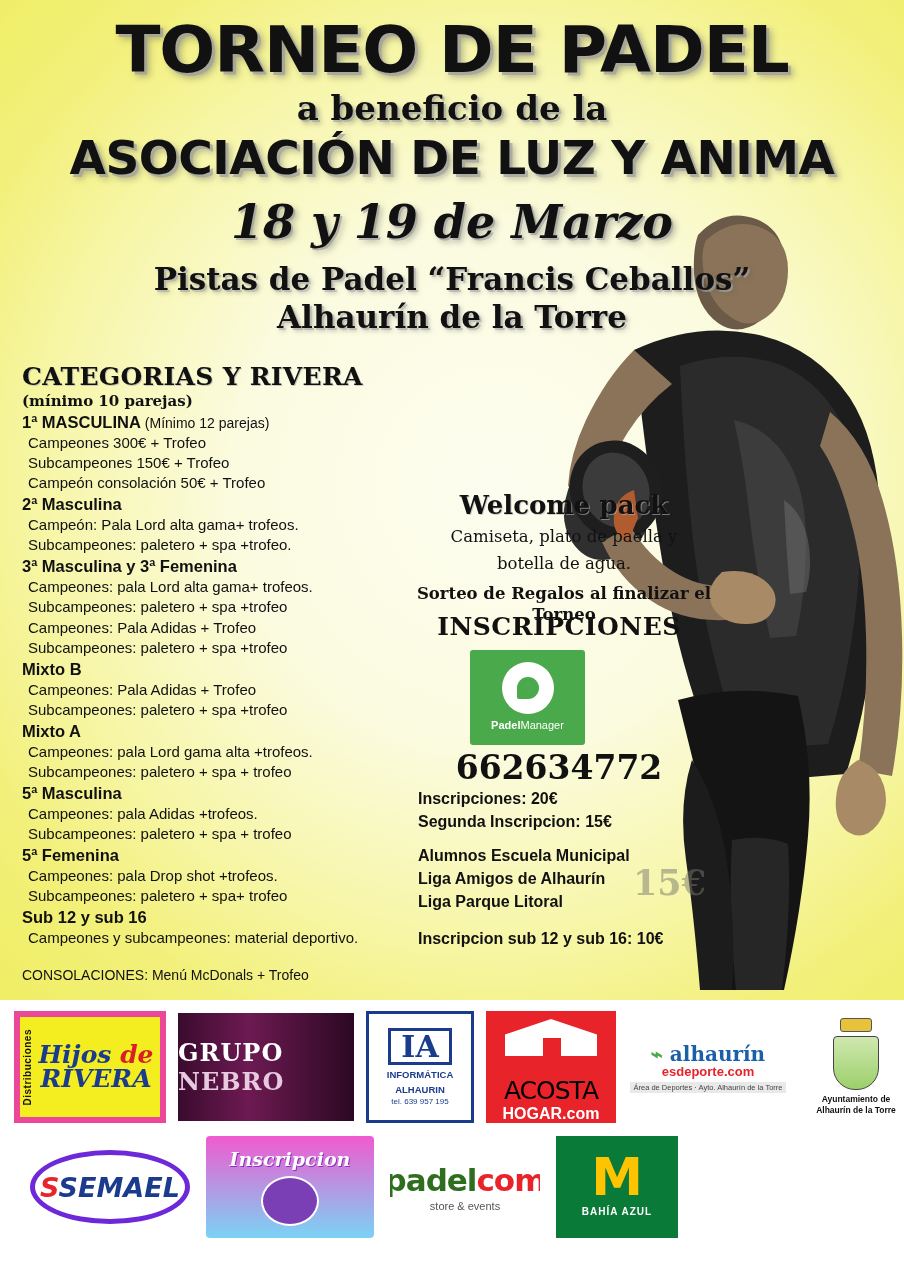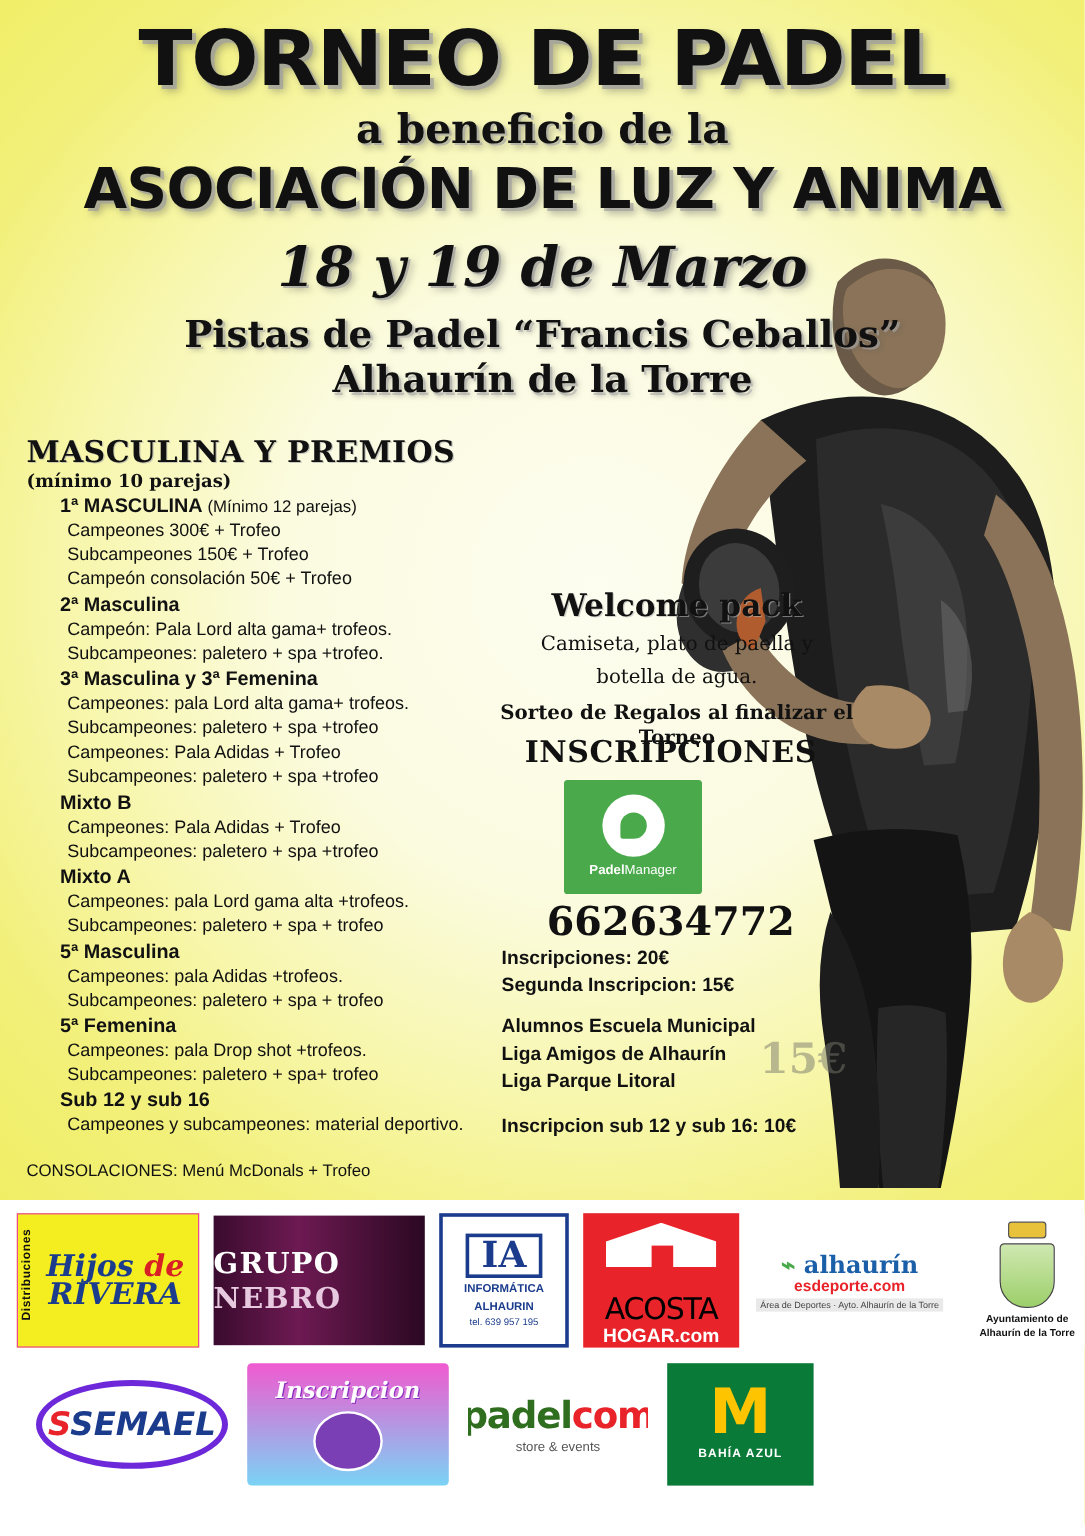--- a/index.html
+++ b/index.html
@@ -99,21 +99,21 @@
     letter-spacing:.3px;
     text-shadow:1px 1px 0 rgba(170,170,170,.6);
   }
   .cats .sub{
     font-family:"DejaVu Serif", serif;
     font-weight:bold;
     font-size:15px;
     margin-top:1px;
     margin-bottom:2px;
   }
-  .catblock{margin-bottom:1px;margin-left:28px;}
+  .catblock{margin-bottom:1px;}
   .cat-h{
     font-weight:bold;
     font-size:16.5px;
     line-height:1.28;
   }
   .cat-h .mini{
     font-weight:normal;
     font-size:14px;
   }
   .cat-l{
@@ -192,21 +192,21 @@
     position:absolute;left:0;top:1000px;width:904px;height:280px;background:#fff;z-index:8;
   }
   .srow{position:absolute;left:0;width:904px;display:flex;align-items:center;}
   .srow1{top:8px;height:118px;padding:0 14px;gap:12px;}
   .srow2{top:132px;height:110px;padding:0 30px;gap:16px;}
   .logo{
     display:flex;align-items:center;justify-content:center;
     box-sizing:border-box;overflow:hidden;position:relative;
   }
   
-  .l-rivera{width:152px;height:112px;background:#f4ee20;border:1px solid #ec4899;}
+  .l-rivera{width:152px;height:112px;background:#f4ee20;border:6px solid #ec4899;}
   .l-rivera .vtx{
     position:absolute;left:2px;top:12px;writing-mode:vertical-rl;transform:rotate(180deg);
     font-size:10px;font-weight:bold;color:#111;letter-spacing:.5px;
   }
   .l-rivera .h1x{
     font-family:"DejaVu Serif", serif;font-weight:bold;font-style:italic;
     font-size:25px;color:#1b3c8c;line-height:.95;text-align:center;margin-left:12px;
   }
   .l-rivera .h1x em{color:#d81f26;font-style:italic;}
   .l-nebro{width:176px;height:108px;background:linear-gradient(90deg,#3a0b2e,#6d1a52 40%,#2b0822);}
@@ -302,21 +302,21 @@
   <div class="head">
     <div class="t1">TORNEO DE PADEL</div>
     <div class="t2">a beneficio de la</div>
     <div class="t3">ASOCIACIÓN DE LUZ Y ANIMA</div>
     <div class="t4">18 y 19 de Marzo</div>
     <div class="t5">Pistas de Padel “Francis Ceballos”</div>
     <div class="t6">Alhaurín de la Torre</div>
   </div>
 
   <div class="cats">
-    <div class="title">MASCULINA Y PREMIOS</div>
+    <div class="title">CATEGORIAS Y RIVERA</div>
     <div class="sub">(mínimo 10 parejas)</div>
 
     <div class="catblock">
       <div class="cat-h"><span>1ª MASCULINA</span> <span class="mini">(Mínimo 12 parejas)</span></div>
       <div class="cat-l">Campeones 300€ + Trofeo</div>
       <div class="cat-l">Subcampeones 150€ + Trofeo</div>
       <div class="cat-l">Campeón consolación 50€ + Trofeo</div>
     </div>
 
     <div class="catblock">

